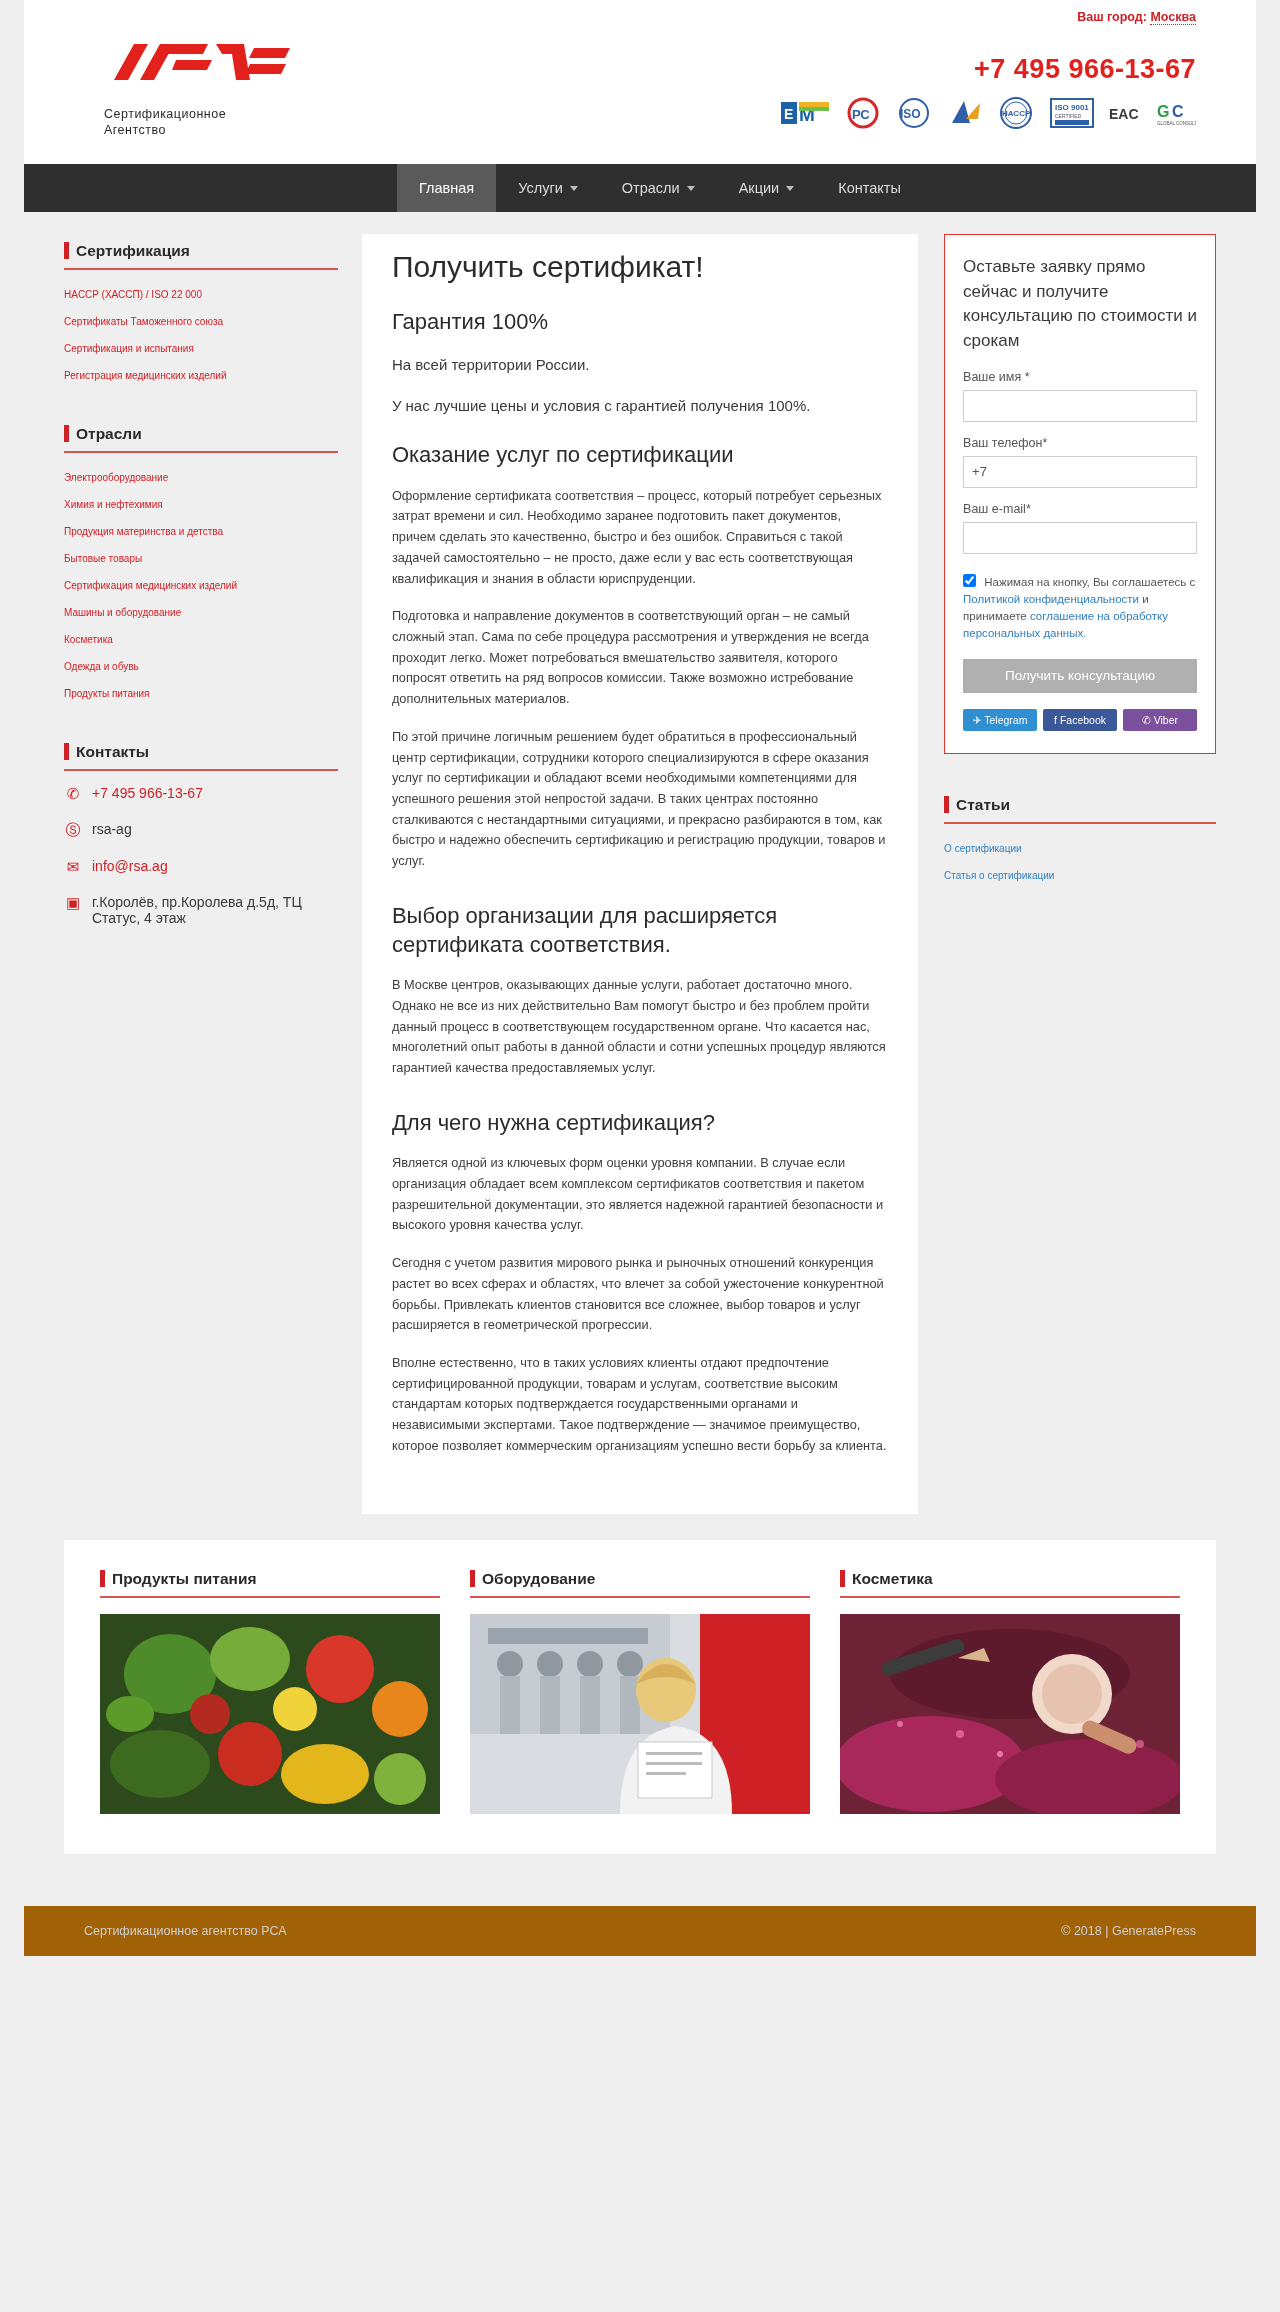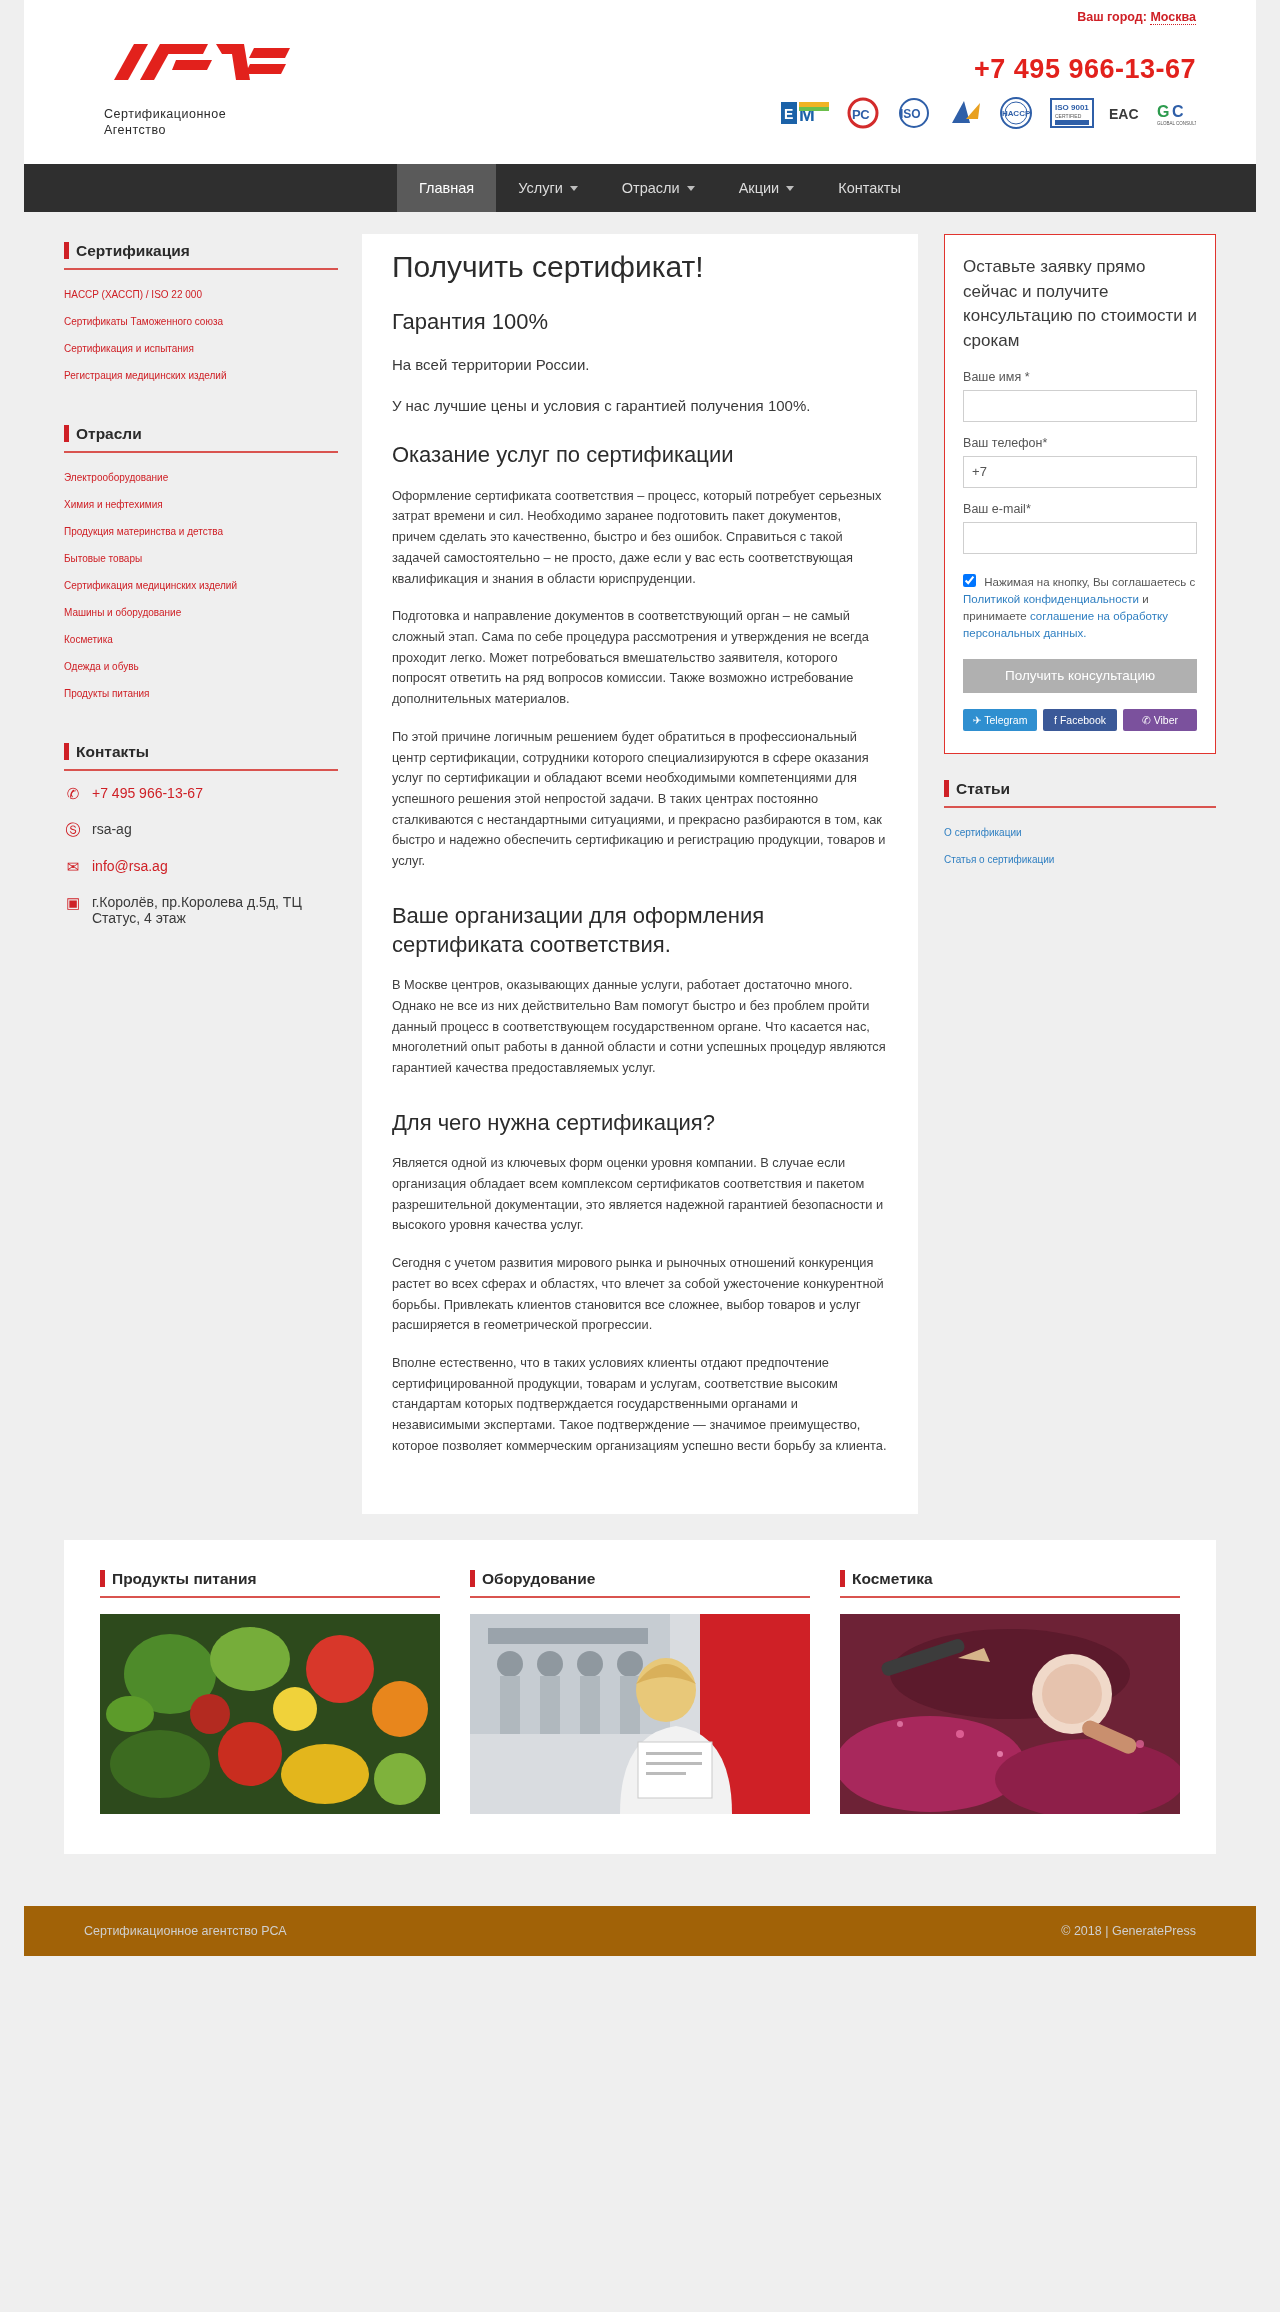--- a/index.html
+++ b/index.html
@@ -301,21 +301,21 @@
 
     <main class="content">
       <h1>Получить сертификат!</h1>
       <h2>Гарантия 100%</h2>
       <p class="lead">На всей территории России.</p>
       <p class="lead">У нас лучшие цены и условия с гарантией получения 100%.</p>
       <h2>Оказание услуг по сертификации</h2>
       <p>Оформление сертификата соответствия – процесс, который потребует серьезных затрат времени и сил. Необходимо заранее подготовить пакет документов, причем сделать это качественно, быстро и без ошибок. Справиться с такой задачей самостоятельно – не просто, даже если у вас есть соответствующая квалификация и знания в области юриспруденции.</p>
       <p>Подготовка и направление документов в соответствующий орган – не самый сложный этап. Сама по себе процедура рассмотрения и утверждения не всегда проходит легко. Может потребоваться вмешательство заявителя, которого попросят ответить на ряд вопросов комиссии. Также возможно истребование дополнительных материалов.</p>
       <p>По этой причине логичным решением будет обратиться в профессиональный центр сертификации, сотрудники которого специализируются в сфере оказания услуг по сертификации и обладают всеми необходимыми компетенциями для успешного решения этой непростой задачи. В таких центрах постоянно сталкиваются с нестандартными ситуациями, и прекрасно разбираются в том, как быстро и надежно обеспечить сертификацию и регистрацию продукции, товаров и услуг.</p>
-      <h2 class="tight">Ваше организации для оформления сертификата соответствия.</h2>
+      <h2 class="tight">Выбор организации для расширяется сертификата соответствия.</h2>
       <p>В Москве центров, оказывающих данные услуги, работает достаточно много. Однако не все из них действительно Вам помогут быстро и без проблем пройти данный процесс в соответствующем государственном органе. Что касается нас, многолетний опыт работы в данной области и сотни успешных процедур являются гарантией качества предоставляемых услуг.</p>
       <h2 class="tight">Для чего нужна сертификация?</h2>
       <p>Является одной из ключевых форм оценки уровня компании. В случае если организация обладает всем комплексом сертификатов соответствия и пакетом разрешительной документации, это является надежной гарантией безопасности и высокого уровня качества услуг.</p>
       <p>Сегодня с учетом развития мирового рынка и рыночных отношений конкуренция растет во всех сферах и областях, что влечет за собой ужесточение конкурентной борьбы. Привлекать клиентов становится все сложнее, выбор товаров и услуг расширяется в геометрической прогрессии.</p>
       <p>Вполне естественно, что в таких условиях клиенты отдают предпочтение сертифицированной продукции, товарам и услугам, соответствие высоким стандартам которых подтверждается государственными органами и независимыми экспертами. Такое подтверждение — значимое преимущество, которое позволяет коммерческим организациям успешно вести борьбу за клиента.</p>
     </main>
 
     <aside class="sidebar-right">
 
       <div class="formbox">
@@ -337,21 +337,21 @@
 
         <button class="btn-submit">Получить консультацию</button>
 
         <div class="social">
           <a href="#" class="s-tg">✈ <span>Telegram</span></a>
           <a href="#" class="s-fb">f <span>Facebook</span></a>
           <a href="#" class="s-vb">✆ <span>Viber</span></a>
         </div>
       </div>
 
-      <div class="widget" style="margin-top:26px">
+      <div class="widget" style="margin-top:42px">
         <div class="widget-title">Статьи</div>
         <ul>
           <li><a href="#" style="color:#2f7fc1">О сертификации</a></li>
           <li><a href="#" style="color:#2f7fc1">Статья о сертификации</a></li>
         </ul>
       </div>
     </aside>
   </div>
 
   <div class="cards-wrap">

